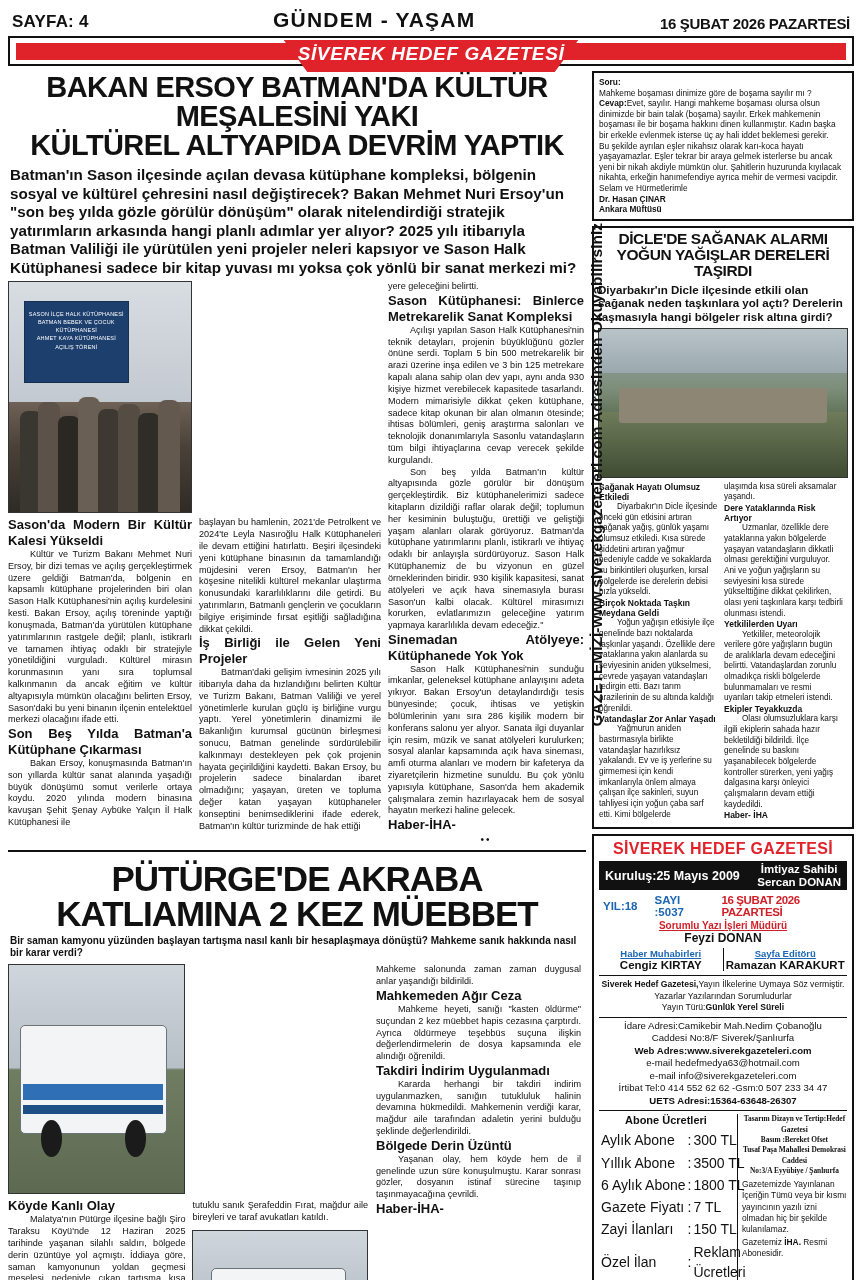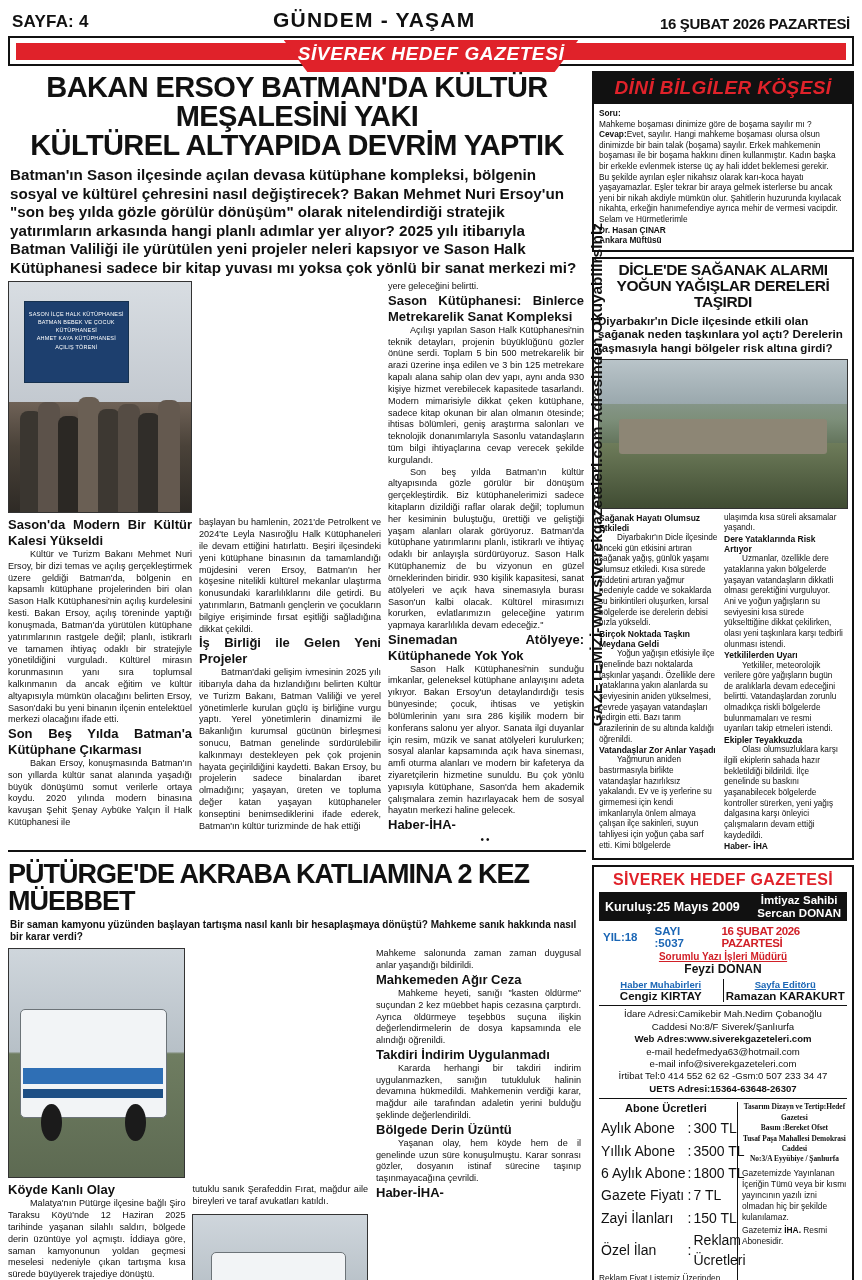--- a/index.html
+++ b/index.html
@@ -75,22 +75,22 @@
 
   .photo-2 { height: 230px; position: relative; overflow:hidden; }
   .photo-3 { height: 170px; position: relative; overflow:hidden; }
   .van-bg { position:absolute; inset:0; background:linear-gradient(#cfd6dc 0%,#b7c0c7 45%,#6f7d61 46%,#5d6a52 100%); }
   .van-body { position:absolute; background:#f2f4f6; border:1px solid #6c7378; border-radius:5px; }
   .van-stripe { position:absolute; background:#2f6fb5; }
   .van-wheel { position:absolute; background:#1b1b1b; border-radius:50%; }
 
   
   .hl-2 {
-    font-weight: bold; font-size: 27px; letter-spacing: -1px; line-height:1;
-    padding: 5px 0 3px 0; text-align:left;
+    font-weight: bold; font-size: 35px; letter-spacing: -1px; line-height:1;
+    padding: 5px 0 3px 0; text-align:center;
   }
   .lede2 { font-weight: bold; font-size: 10px; line-height: 1.22; padding: 1px 2px 5px 2px; }
   .cols2 { display:flex; gap: 8px; }
   .c2a { width: 360px; display:flex; gap:7px; }
   .c2b { width: 205px; }
   .rule2 { border-top: 2px solid #111; margin: 4px 0; }
 
   
   .rbox { border: 2px solid #111; background:#fff; margin-bottom: 5px; }
   .rbox-black { background:#111; text-align:center; padding: 4px 0 5px 0; }
@@ -269,23 +269,20 @@
             <p>Yaşanan olay, hem köyde hem de il genelinde uzun süre konuşulmuştu. Karar sonrası gözler, dosyanın istinaf sürecine taşınıp taşınmayacağına çevrildi.</p>
             <div class="sub">Haber-İHA-</div>
           </div>
         </div>
       </div>
     </div>
 
     <div class="right-zone">
 
       <div class="rbox">
-        <div class="rbox-black">
-          <span class="t">DİNİ BİLGİLER KÖŞESİ</span>
-        </div>
         <div class="rtext">
           <b>Soru:</b><br>
           <span>Mahkeme boşaması dinimize göre de boşama sayılır mı ?</span><br>
           <b>Cevap:</b><span>Evet, sayılır. Hangi mahkeme boşaması olursa olsun dinimizde bir bain talak (boşama) sayılır. Erkek mahkemenin boşaması ile bir boşama hakkını dinen kullanmıştır. Kadın başka bir erkekle evlenmek isterse üç ay hali iddet beklemesi gerekir.</span><br>
           <span>Bu şekilde ayrılan eşler nikahsız olarak karı-koca hayatı yaşayamazlar. Eşler tekrar bir araya gelmek isterlerse bu ancak yeni bir nikah akdiyle mümkün olur. Şahitlerin huzurunda kıyılacak nikahta, erkeğin hanımefendiye ayrıca mehir de vermesi vacipdir.</span><br>
           <span>Selam ve Hürmetlerimle</span><br>
           <b>Dr. Hasan ÇINAR</b><br>
           <b>Ankara Müftüsü</b>
         </div>
       </div>
@@ -344,20 +341,25 @@
         <div class="imp-two">
           <div>
             <div class="lbl">Haber Muhabirleri</div>
             <div class="nm">Cengiz KIRTAY</div>
           </div>
           <div class="imp-div">
             <div class="lbl">Sayfa Editörü</div>
             <div class="nm">Ramazan KARAKURT</div>
           </div>
         </div>
+        <div class="imp-note">
+          <b>Siverek Hedef Gazetesi,</b><span>Yayın İlkelerine Uymaya Söz vermiştir.</span><br>
+          <span>Yazarlar Yazılarından Sorumludurlar</span><br>
+          <span>Yayın Türü:</span><b>Günlük Yerel Süreli</b>
+        </div>
         <div class="imp-addr">
           <div>İdare Adresi:Camikebir Mah.Nedim Çobanoğlu</div>
           <div>Caddesi No:8/F Siverek/Şanlıurfa</div>
           <div><b>Web Adres:www.siverekgazeteleri.com</b></div>
           <div>e-mail hedefmedya63@hotmail.com</div>
           <div>e-mail info@siverekgazeteleri.com</div>
           <div>İrtibat Tel:0 414 552 62 62 -Gsm:0 507 233 34 47</div>
           <div><b>UETS Adresi:15364-63648-26307</b></div>
         </div>
         <div class="imp-bottom">

